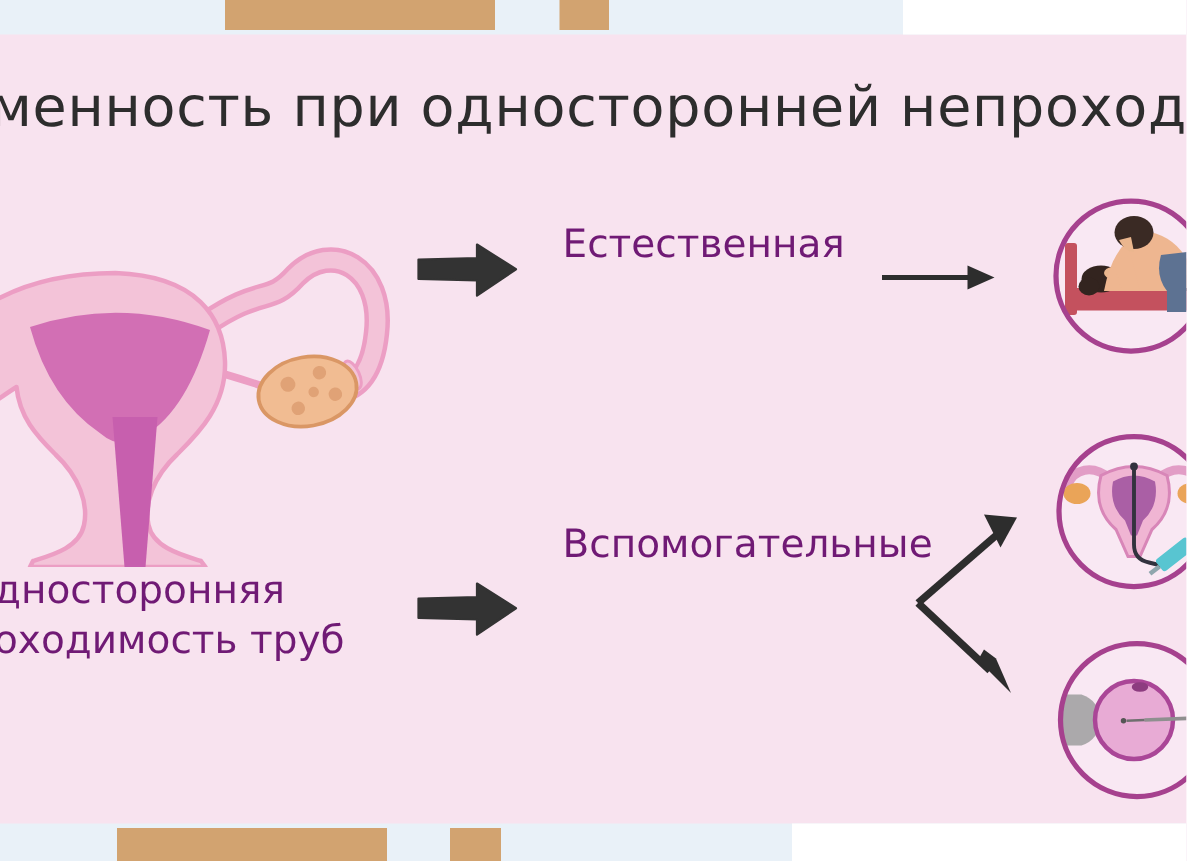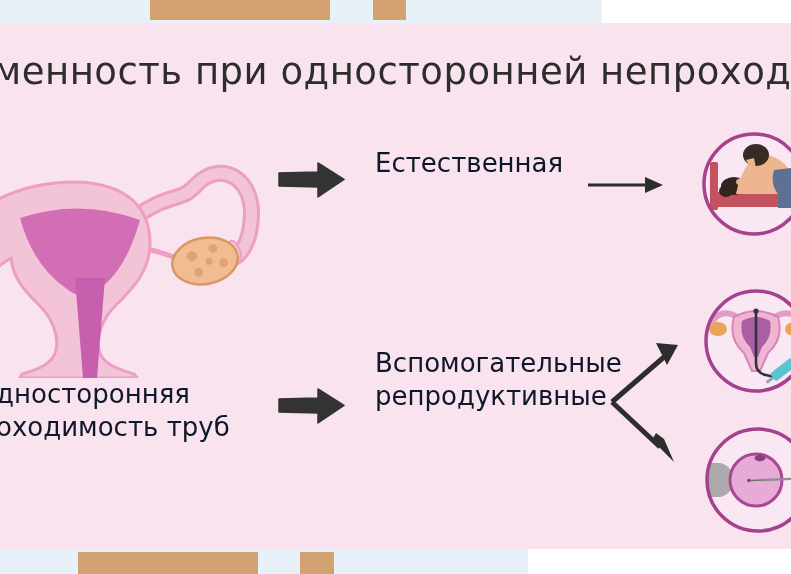--- a/index.html
+++ b/index.html
@@ -19,21 +19,21 @@
   .strip-bottom .tan{top:3px;height:22px;}
 
   
   .title{
     position:absolute;top:50px;left:-30px;width:851px;
     text-align:center;white-space:nowrap;
     font-size:37px;font-weight:500;letter-spacing:.5px;color:#2d2d2d;
   }
 
   
-  .label{position:absolute;font-size:26px;line-height:33px;color:#0f172a;}
+  .label{position:absolute;font-size:26px;line-height:33px;color:#701a75;}
   .label-source{top:378px;left:-4px;}
   .label-natural{top:147px;left:375px;}
   .label-art{top:347px;left:375px;}
 
   .abs{position:absolute;}
   .circle-icon{position:absolute;}
 </style>
 </head>
 <body>
 
@@ -130,21 +130,20 @@
     </g>
     <circle cx="56" cy="56" r="50" fill="none" stroke="#a6418e" stroke-width="3.5"></circle>
   </svg>
 
   <svg class="abs" style="left:278px;top:388px;" width="68" height="36" viewBox="0 0 68 36">
     <path d="M 1,11 L 40,10 L 40,1 L 66,17.5 L 40,35 L 40,25 L 1,24 Z" fill="#333333" stroke="#333333" stroke-width="1.5" stroke-linejoin="round"></path>
   </svg>
 
   <div class="label label-art">
     <div>Вспомогательные</div>
-    <div>репродуктивные</div>
   </div>
 
   <svg class="abs" style="left:604px;top:335px;" width="82" height="135" viewBox="0 0 82 135">
     <line x1="8" y1="67" x2="60" y2="22" stroke="#2d2d2d" stroke-width="5"></line>
     <path d="M 52,8 L 74,10 L 63,30 Z" fill="#2d2d2d"></path>
     <line x1="8" y1="67" x2="56" y2="112" stroke="#2d2d2d" stroke-width="5"></line>
     <path d="M 48,105 L 70,127 L 60,104 L 52,98 Z" fill="#2d2d2d"></path>
   </svg>
 
   <svg class="circle-icon" style="left:700px;top:285px;" width="112" height="112" viewBox="0 0 112 112">

